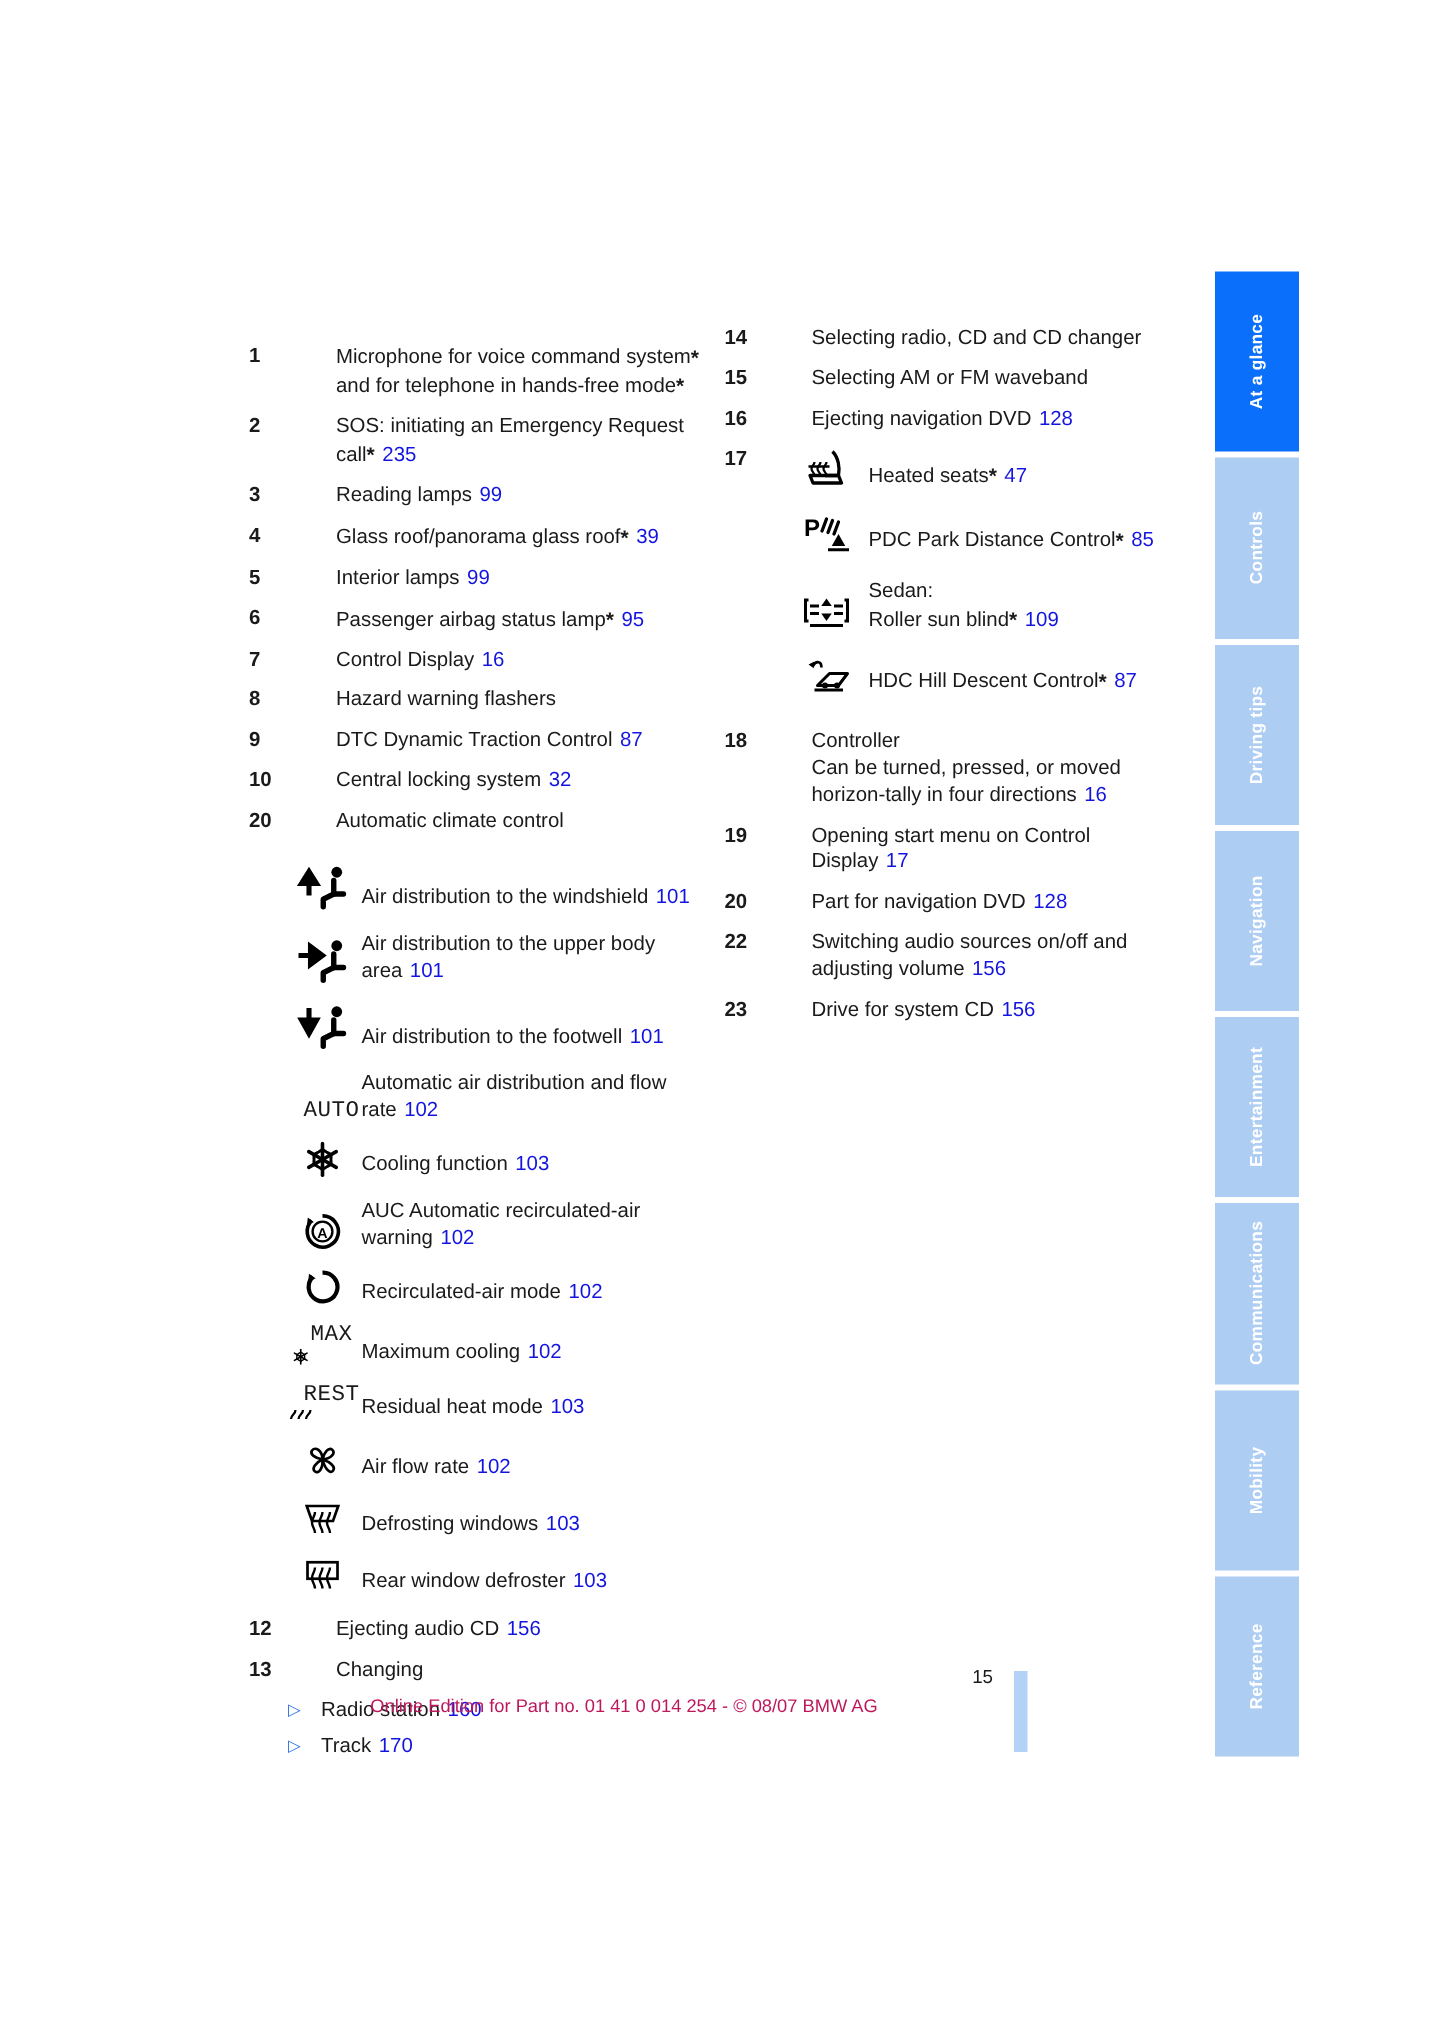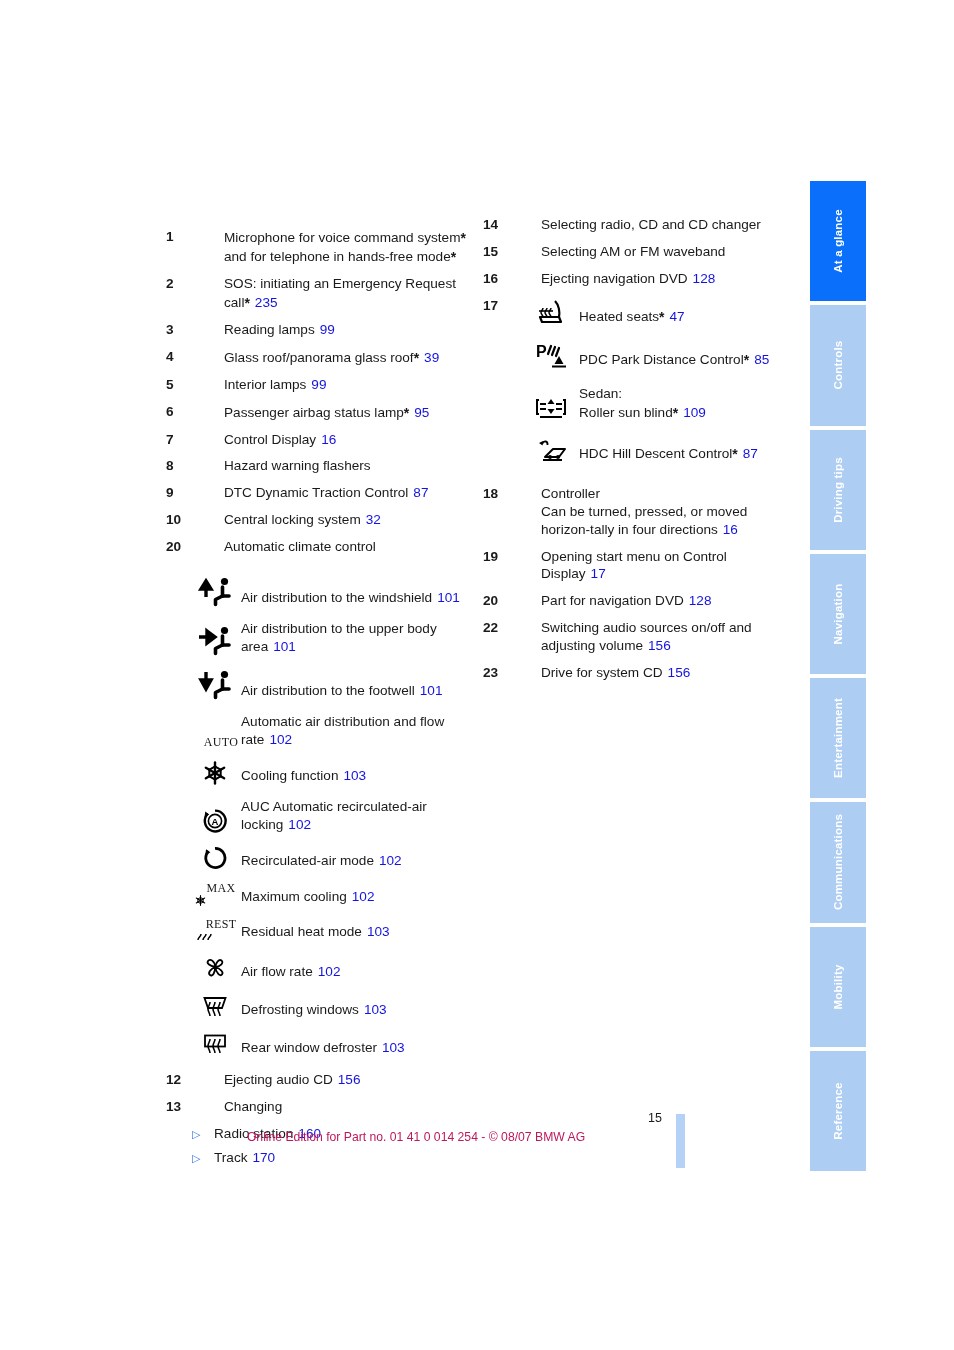--- a/index.html
+++ b/index.html
@@ -109,25 +109,25 @@
   .sub-bullet .tri {
     flex: 0 0 22px;
     color: #2b6fe8;
     font-size: 11px;
     line-height: 18px;
   }
   .sub-bullet .sb-txt { flex: 1 1 auto; }
 
   
   .tx-ico {
-    font-size: 12px;
+    font-size: 15px;
     letter-spacing: 0.3px;
     text-align: center;
     line-height: 1.05;
-    font-family: Liberation Serif, serif;
+    font-family: Liberation Mono, monospace;
     margin-left: 12px;
   }
 
   
   #tabstrip {
     position: absolute;
     left: 810px;
     top: 181px;
     width: 56px;
     height: 990px;
@@ -303,21 +303,21 @@
         </div>
         <div class="icon-row">
           <div class="ic">
             <svg xmlns="http://www.w3.org/2000/svg" width="26" height="26" viewBox="0 0 26 26">
               <path d="M13 2.6 A10.4 10.4 0 1 1 5.8 5.7" stroke="#000" stroke-width="2.4" fill="none"></path>
               <path d="M3.2 3.6 L7.2 6.6 L2.6 9.0 Z" fill="#000"></path>
               <circle cx="13" cy="13" r="6.6" stroke="#000" stroke-width="1.6" fill="none"></circle>
               <text x="13" y="17" font-size="9.5" font-family="Liberation Sans, sans-serif" font-weight="bold" text-anchor="middle" fill="#000">A</text>
             </svg>
           </div>
-          <div class="lbl"><span>AUC Automatic recirculated-air locking</span><span class="pg">102</span></div>
+          <div class="lbl"><span>AUC Automatic recirculated-air warning</span><span class="pg">102</span></div>
         </div>
         <div class="icon-row">
           <div class="ic">
             <svg xmlns="http://www.w3.org/2000/svg" width="24" height="24" viewBox="0 0 24 24">
               <path d="M12 2.4 A9.6 9.6 0 1 1 5.6 5.2" stroke="#000" stroke-width="2.8" fill="none"></path>
               <path d="M3.0 3.2 L7.4 6.2 L2.4 8.8 Z" fill="#000"></path>
             </svg>
           </div>
           <div class="lbl"><span>Recirculated-air mode</span><span class="pg">102</span></div>
         </div>

